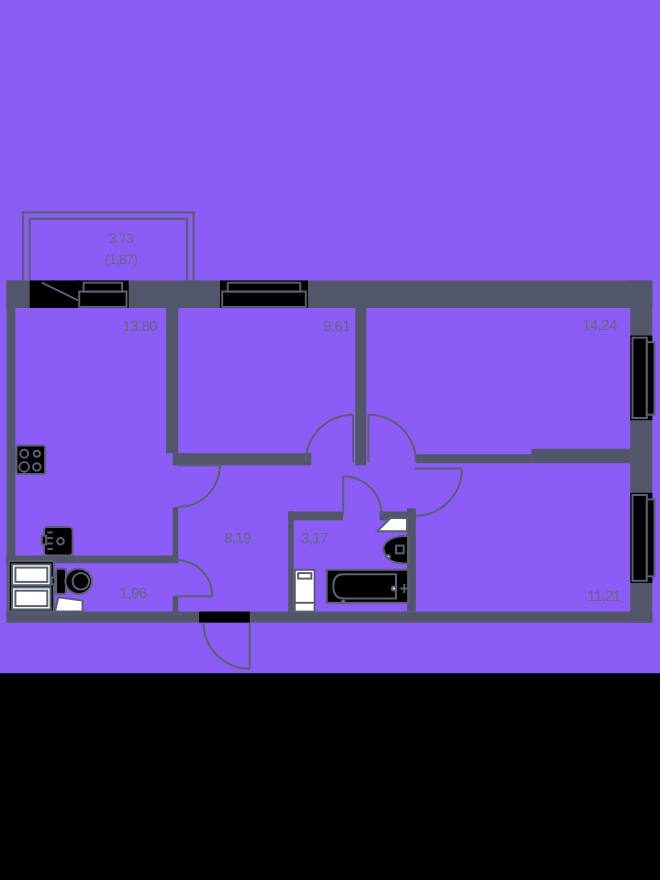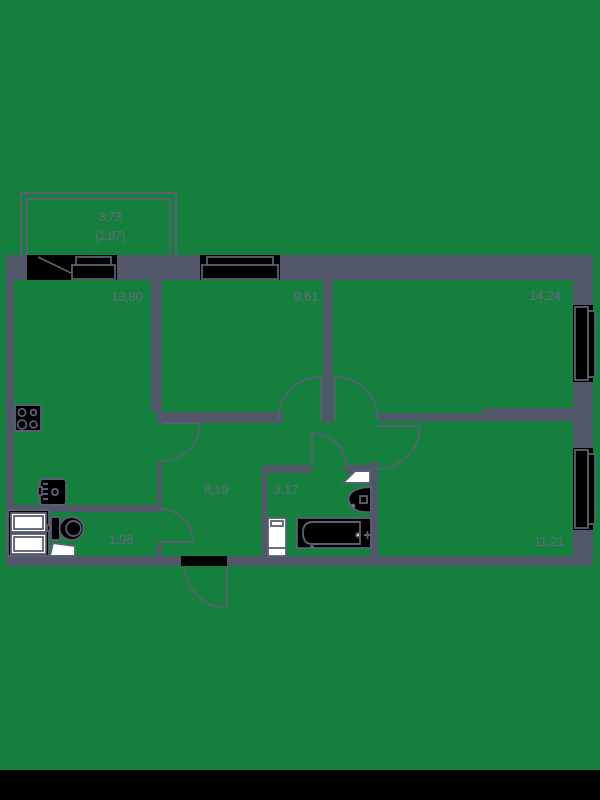--- a/index.html
+++ b/index.html
@@ -6,22 +6,22 @@
     margin: 0;
     padding: 0;
     background: #000000;
     width: 600px;
     height: 800px;
     overflow: hidden;
   }
   .plan-wrap {
     position: relative;
     width: 600px;
-    height: 770px;
-    background: #15803d;
+    height: 612px;
+    background: #8b5cf6;
   }
   svg { display: block; }
   .wall { fill: #515768; }
   .hole { fill: #000000; }
   .thin {
     stroke: #5a6072;
     stroke-width: 1.8;
     fill: none;
   }
   .thin2 {

